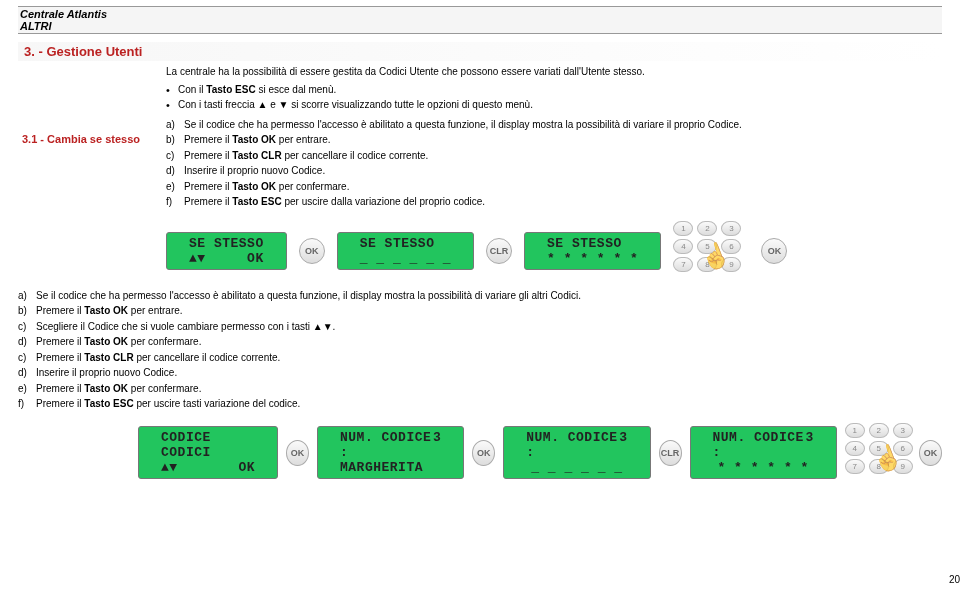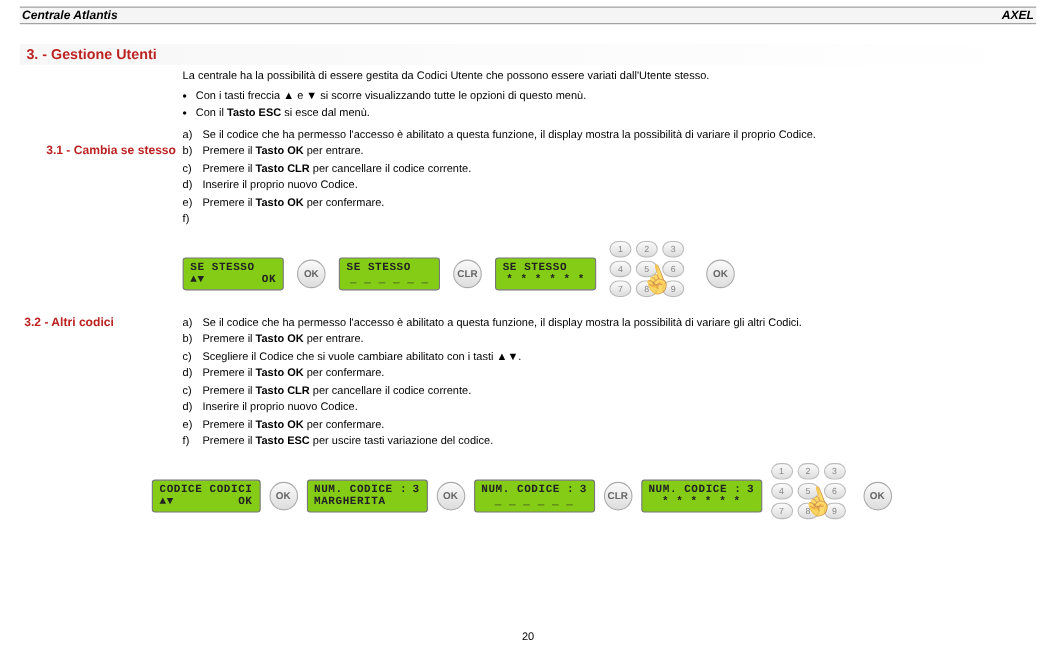--- a/index.html
+++ b/index.html
@@ -15,26 +15,27 @@
   .header-line {
     border-top: 1px solid #999;
     border-bottom: 1px solid #999;
     display: flex;
     justify-content: space-between;
     padding: 1px 2px;
     font-style: italic;
     font-weight: bold;
     background: #f5f5f5;
     font-size: 11px;
+    flex-direction: column;
   }
   .section-title {
     color: #b22;
     font-size: 13px;
     font-weight: bold;
-    margin-top: 18px;
+    margin-top: 8px;
     padding: 2px 6px;
     background: linear-gradient(90deg,#f7f7f7 0%,#fff 100%);
   }
   .content-row {
     display: flex;
     margin-top: 4px;
   }
   .lcol {
     width: 148px;
     flex-shrink: 0;
@@ -60,28 +61,28 @@
     font-size: 11px;
   }
   .ol { list-style: none; padding-left: 0; }
   .ol li { display: flex; margin-bottom: 2px; }
   .ol-l { width: 18px; flex-shrink: 0; }
   .displays-row {
     display:flex; align-items:center; gap:12px;
     margin: 10px 0 8px 148px;
   }
   .lcd {
-    background:#84cc16;
+    background:#22c55e;
     border:1px solid #777;
     border-radius:3px;
-    padding:3px 6px;
+    padding:3px 22px;
     font-family: 'Courier New', monospace;
     font-weight:bold;
     letter-spacing:0.5px;
-    font-size:10px;
+    font-size:13px;
     min-width:92px;
     color:#222;
   }
   .lcd .l2 { display:flex; justify-content:space-between; }
   .roundbtn {
     width:26px; height:26px; border-radius:50%;
     border:1px solid #aaa;
     background:linear-gradient(#fafafa,#ddd);
     display:flex; align-items:center; justify-content:center;
     font-size:9px; font-weight:bold; color:#666;
@@ -93,41 +94,41 @@
     background:linear-gradient(#fafafa,#ddd);
     font-size:8px; color:#888;
     display:flex; align-items:center; justify-content:center;
   }
   .hand {
     position:absolute; left:28px; top:22px; font-size:24px;
     transform:rotate(-20deg); pointer-events:none; opacity:0.7;
   }
   .pagenum {
     position:absolute; bottom:4px; left:0; right:0;
-    text-align:center; font-size:10px;
+    text-align:right; font-size:10px;
   }
 </style>
 </head>
 <body>
 
 <div class="header-line">
   <span>Centrale Atlantis</span>
-  <span>AXEL</span>
+  <span>ALTRI</span>
 </div>
 
 <div class="section-title">3. - Gestione Utenti</div>
 
 <div class="content-row">
-  <div class="lcol" style="padding-top:68px;text-align:right;">3.1 - Cambia se stesso</div>
+  <div class="lcol" style="padding-top:68px;">3.1 - Cambia se stesso</div>
   <div class="rcol">
     <div style="margin-bottom:4px;">La centrale ha la possibilità di essere gestita da Codici Utente che possono essere variati  dall'Utente stesso.</div>
-    <div class="bullet">Con i tasti freccia ▲ e ▼ si scorre visualizzando tutte le opzioni di questo menù.</div>
     <div class="bullet">
       <span>Con il </span><b>Tasto ESC</b><span> si esce dal menù.</span>
     </div>
+    <div class="bullet">Con i tasti freccia ▲ e ▼ si scorre visualizzando tutte le opzioni di questo menù.</div>
     <ul class="ol" style="margin-top:6px;">
       <li>
           <span class="ol-l">a)</span>
           <span>Se il codice che ha permesso l'accesso è abilitato a questa funzione, il display mostra la possibilità di variare il proprio Codice.</span>
         </li>
       <li>
           <span class="ol-l">b)</span>
           <span><span>Premere il </span><b>Tasto OK</b><span> per entrare.</span></span>
         </li>
       <li>
@@ -137,20 +138,21 @@
       <li>
           <span class="ol-l">d)</span>
           <span>Inserire il proprio nuovo Codice.</span>
         </li>
       <li>
           <span class="ol-l">e)</span>
           <span><span>Premere il </span><b>Tasto OK</b><span> per confermare.</span></span>
         </li>
       <li>
           <span class="ol-l">f)</span>
+          <span><span>Premere il </span><b>Tasto ESC</b><span> per uscire dalla variazione del proprio codice.</span></span>
         </li>
     </ul>
   </div>
 </div>
 
 <div class="displays-row">
   <div class="lcd">
     <div>SE STESSO</div>
     <div class="l2">
         <span>▲▼</span>
@@ -176,34 +178,33 @@
     <div class="kb" style="left:48px;top:18px">6</div>
     <div class="kb" style="left:0;top:36px">7</div>
     <div class="kb" style="left:24px;top:36px">8</div>
     <div class="kb" style="left:48px;top:36px">9</div>
     <span class="hand">☝</span>
   </div>
   <div class="roundbtn">OK</div>
 </div>
 
 <div class="content-row">
-  <div class="lcol">3.2 - Altri codici</div>
   <div class="rcol">
     <ul class="ol">
       <li>
           <span class="ol-l">a)</span>
           <span>Se il codice che ha permesso l'accesso è abilitato a questa funzione, il display mostra la possibilità di variare gli altri Codici.</span>
         </li>
       <li>
           <span class="ol-l">b)</span>
           <span><span>Premere il </span><b>Tasto OK</b><span> per entrare.</span></span>
         </li>
       <li>
           <span class="ol-l">c)</span>
-          <span>Scegliere il Codice che si vuole cambiare abilitato con i tasti ▲▼.</span>
+          <span>Scegliere il Codice che si vuole cambiare permesso con i tasti ▲▼.</span>
         </li>
       <li>
           <span class="ol-l">d)</span>
           <span><span>Premere il </span><b>Tasto OK</b><span> per confermare.</span></span>
         </li>
       <li>
           <span class="ol-l">c)</span>
           <span><span>Premere il </span><b>Tasto CLR</b><span> per cancellare il codice corrente.</span></span>
         </li>
       <li>

